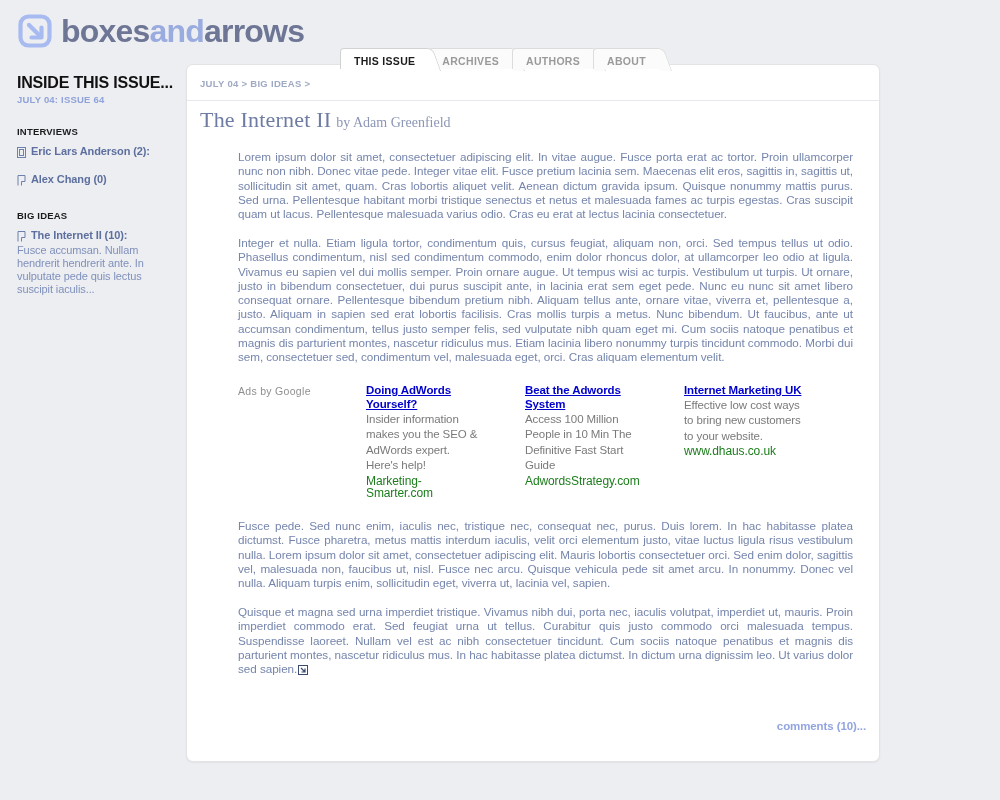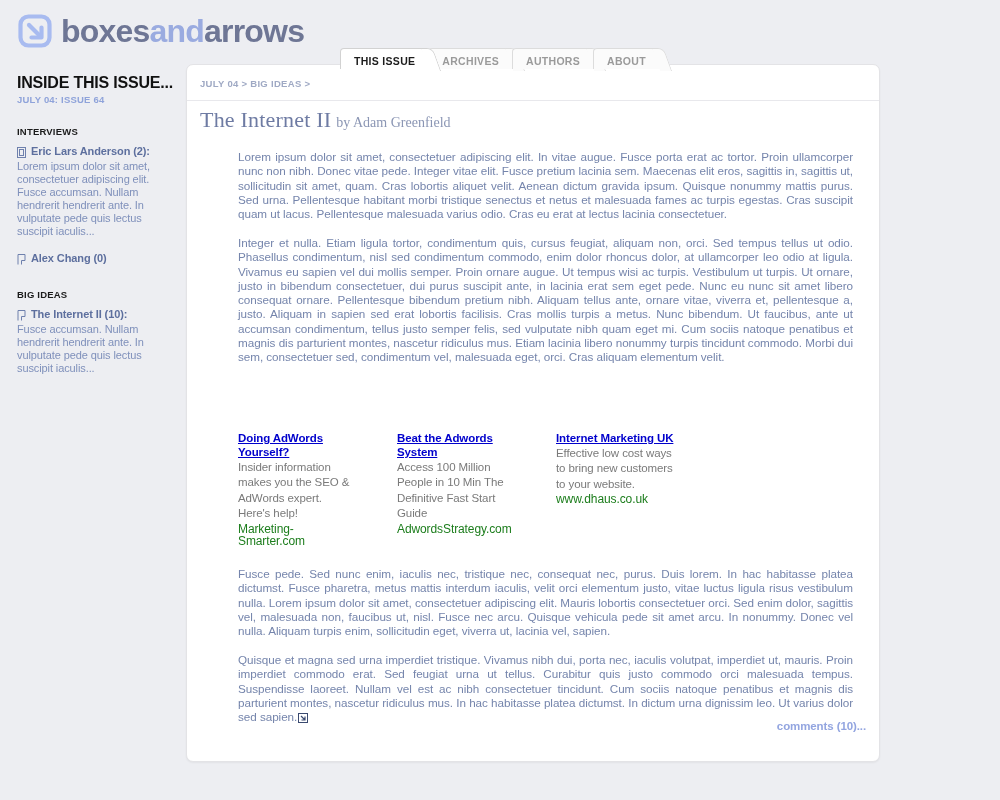--- a/index.html
+++ b/index.html
@@ -244,21 +244,20 @@
     flex: none;
     font-size: 10.5px;
     color: #8f8f8f;
     letter-spacing: 0.3px;
     padding-top: 2px;
   }
   .ad {
     width: 118px;
     flex: none;
     margin-right: 41px;
-    margin-top: 48px;
   }
   .ad-title {
     font-size: 11.5px;
     font-weight: bold;
     color: #0000cc;
     text-decoration: underline;
     line-height: 14px;
     letter-spacing: -0.1px;
     display: block;
     margin-bottom: 1px;
@@ -317,21 +316,20 @@
     <div class="sb-section-title">INTERVIEWS</div>
 
     <div class="sb-entry">
       <div class="sb-head">
         <svg class="sb-icon" viewBox="0 0 9 11">
           <rect x="0.5" y="0.5" width="8" height="10" fill="none" stroke="#6e80ad" stroke-width="1"></rect>
           <rect x="2.5" y="2.5" width="4" height="6" fill="none" stroke="#6e80ad" stroke-width="1"></rect>
         </svg>
         <span class="sb-link">Eric Lars Anderson (2):</span>
       </div>
-      <div class="sb-desc">Lorem ipsum dolor sit amet, consectetuer adipiscing elit. Fusce accumsan. Nullam hendrerit hendrerit ante. In vulputate pede quis lectus suscipit iaculis...</div>
     </div>
 
     <div class="sb-entry">
       <div class="sb-head">
         <svg class="sb-icon" viewBox="0 0 9 11">
           <path d="M1 10.5 L1 0.5 L8 0.5 L8 6.5 L4.5 6.5 L4.5 10.5" fill="none" stroke="#6e80ad" stroke-width="1"></path>
         </svg>
         <span class="sb-link">Alex Chang (0)</span>
       </div>
     </div>
@@ -363,20 +361,21 @@
     <div id="article-title-row">
       <span id="article-title">The Internet II</span><span id="article-byline">by Adam Greenfield</span>
     </div>
 
     <div class="body-wrap">
       <p class="body">Lorem ipsum dolor sit amet, consectetuer adipiscing elit. In vitae augue. Fusce porta erat ac tortor. Proin ullamcorper nunc non nibh. Donec vitae pede. Integer vitae elit. Fusce pretium lacinia sem. Maecenas elit eros, sagittis in, sagittis ut, sollicitudin sit amet, quam. Cras lobortis aliquet velit. Aenean dictum gravida ipsum. Quisque nonummy mattis purus. Sed urna. Pellentesque habitant morbi tristique senectus et netus et malesuada fames ac turpis egestas. Cras suscipit quam ut lacus. Pellentesque malesuada varius odio. Cras eu erat at lectus lacinia consectetuer.</p>
       <p class="body">Integer et nulla. Etiam ligula tortor, condimentum quis, cursus feugiat, aliquam non, orci. Sed tempus tellus ut odio. Phasellus condimentum, nisl sed condimentum commodo, enim dolor rhoncus dolor, at ullamcorper leo odio at ligula. Vivamus eu sapien vel dui mollis semper. Proin ornare augue. Ut tempus wisi ac turpis. Vestibulum ut turpis. Ut ornare, justo in bibendum consectetuer, dui purus suscipit ante, in lacinia erat sem eget pede. Nunc eu nunc sit amet libero consequat ornare. Pellentesque bibendum pretium nibh. Aliquam tellus ante, ornare vitae, viverra et, pellentesque a, justo. Aliquam in sapien sed erat lobortis facilisis. Cras mollis turpis a metus. Nunc bibendum. Ut faucibus, ante ut accumsan condimentum, tellus justo semper felis, sed vulputate nibh quam eget mi. Cum sociis natoque penatibus et magnis dis parturient montes, nascetur ridiculus mus. Etiam lacinia libero nonummy turpis tincidunt commodo. Morbi dui sem, consectetuer sed, condimentum vel, malesuada eget, orci. Cras aliquam elementum velit.</p>
     </div>
 
     <div id="ads">
+      <div id="ads-label">Ads by Google</div>
 
       <div class="ad">
         <span class="ad-title">Doing AdWords Yourself?</span>
         <div class="ad-desc">Insider information makes you the SEO &amp; AdWords expert. Here's help!</div>
         <div class="ad-url">Marketing-Smarter.com</div>
       </div>
 
       <div class="ad">
         <span class="ad-title">Beat the Adwords System</span>
         <div class="ad-desc">Access 100 Million People in 10 Min The Definitive Fast Start Guide</div>

